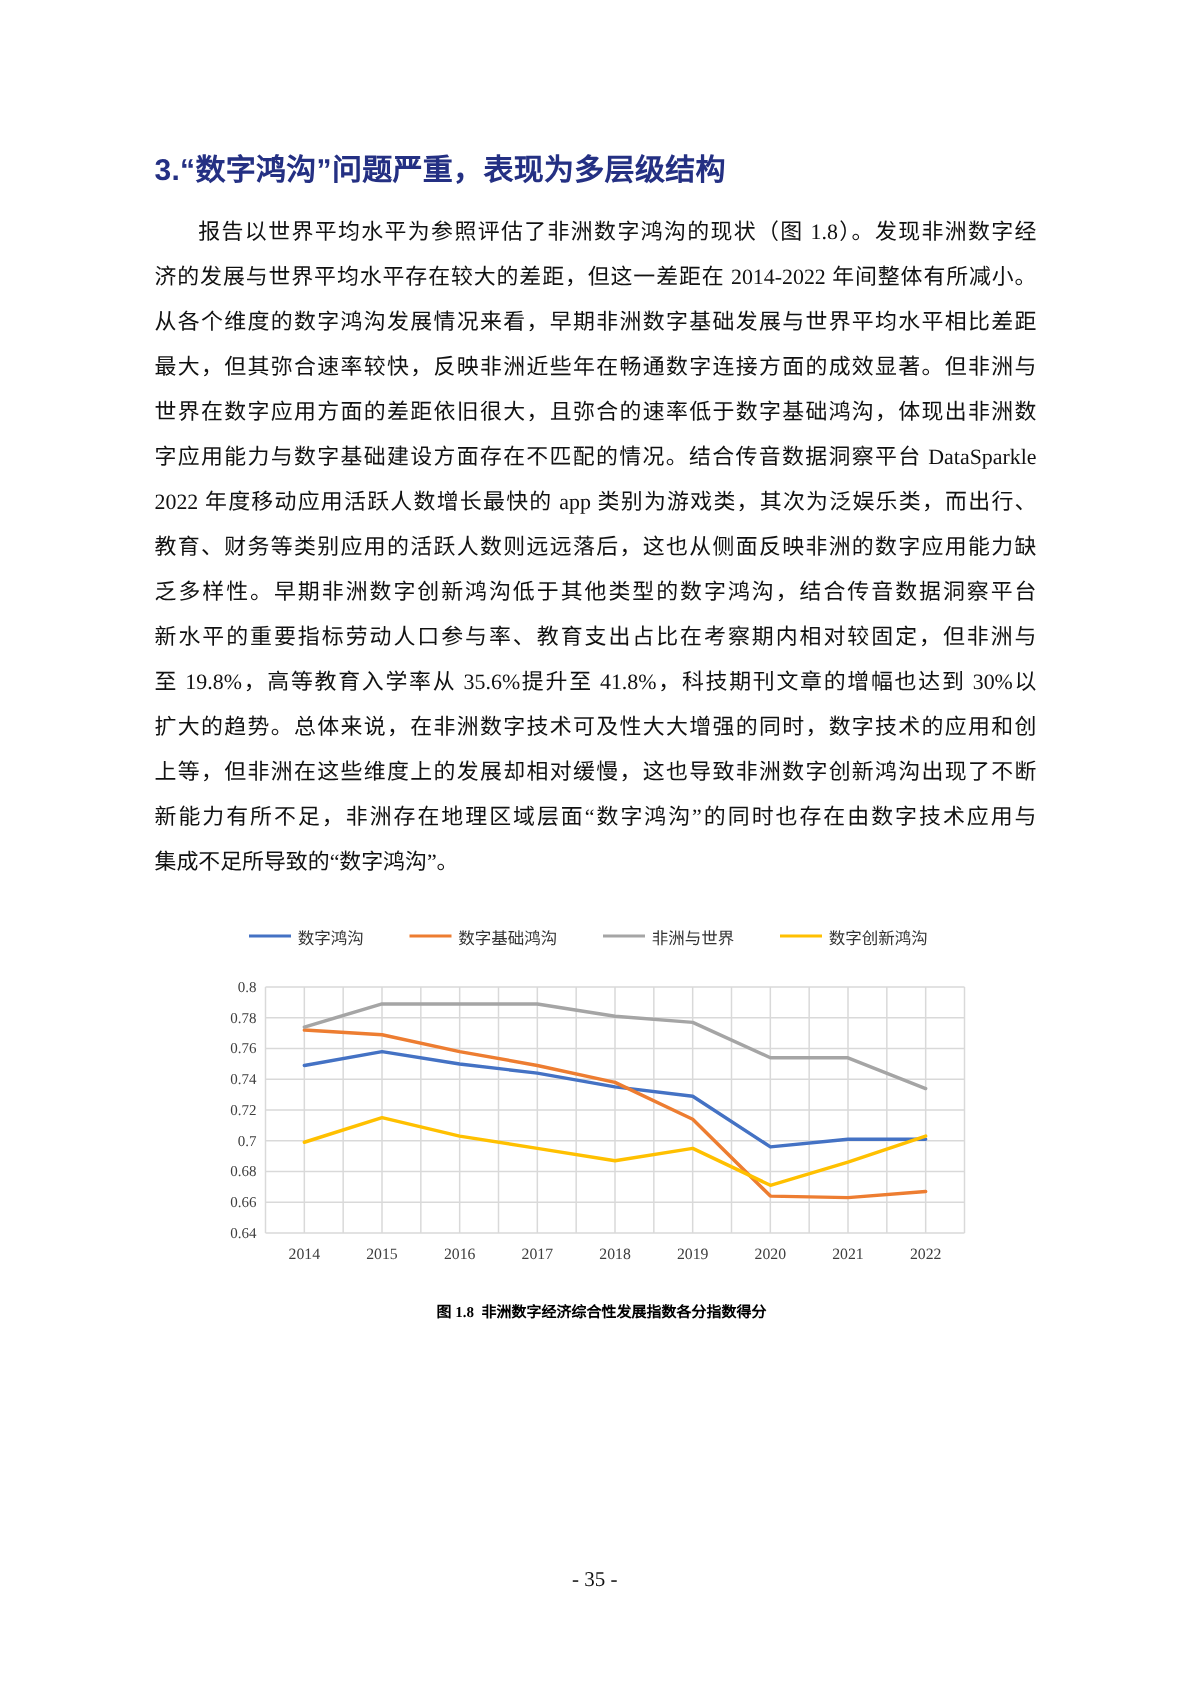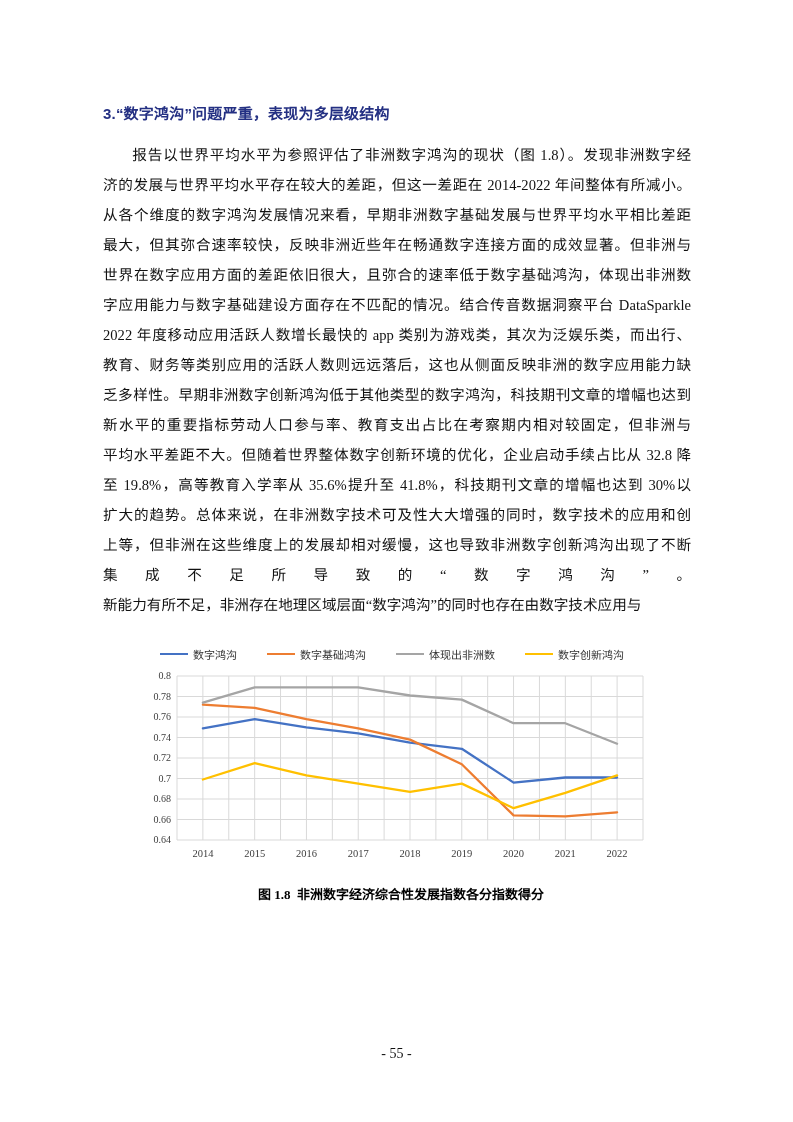--- a/index.html
+++ b/index.html
@@ -15,21 +15,21 @@
   .content {
     position: absolute;
     left: 103px;
     top: 104px;
     width: 588px;
   }
   .heading {
     margin: 0;
     font-family: "Liberation Sans", sans-serif;
     font-weight: bold;
-    font-size: 15px;
+    font-size: 20px;
     line-height: 20px;
     color: #243083;
     letter-spacing: 0.2px;
   }
   .paragraph { margin-top: 16px; font-family: Liberation Serif, serif; }
   .paragraph .pline {
     font-size: 14.6px;
     line-height: 30px;
     text-align: justify;
     text-align-last: justify;
@@ -39,33 +39,33 @@
   .paragraph .pline:last-child { text-align-last: left; white-space: normal; }
   .figure {
     margin: 26px 0 0 28px;
     width: 522px;
   }
   .legend {
     display: flex;
     justify-content: center;
     align-items: center;
     gap: 30px;
-    margin-bottom: 8px;
+    margin-bottom: 20px;
     font-size: 11px;
     color: #333333;
     font-family: Liberation Sans, sans-serif;
   }
   .legend .legend-item { display: flex; align-items: center; gap: 5px; }
   .legend .swatch { width: 28px; height: 0; border-top-width: 2.4px; border-top-style: solid; }
   .chart-svg { display: block; }
   .figcaption {
     margin-top: 14px;
     text-align: center;
     font-weight: bold;
-    font-size: 13px;
+    font-size: 10px;
     color: #000000;
     white-space: pre-wrap;
     width: 560px;
     margin-left: -10px;
   }
   .page-number {
     position: absolute;
     left: 0;
     top: 1046px;
     width: 100%;
@@ -84,43 +84,42 @@
 
     <div class="paragraph" id="paragraph">
         <div class="pline">报告以世界平均水平为参照评估了非洲数字鸿沟的现状（图 1.8）。发现非洲数字经</div>
         <div class="pline">济的发展与世界平均水平存在较大的差距，但这一差距在 2014-2022 年间整体有所减小。</div>
         <div class="pline">从各个维度的数字鸿沟发展情况来看，早期非洲数字基础发展与世界平均水平相比差距</div>
         <div class="pline">最大，但其弥合速率较快，反映非洲近些年在畅通数字连接方面的成效显著。但非洲与</div>
         <div class="pline">世界在数字应用方面的差距依旧很大，且弥合的速率低于数字基础鸿沟，体现出非洲数</div>
         <div class="pline">字应用能力与数字基础建设方面存在不匹配的情况。结合传音数据洞察平台 DataSparkle</div>
         <div class="pline">2022 年度移动应用活跃人数增长最快的 app 类别为游戏类，其次为泛娱乐类，而出行、</div>
         <div class="pline">教育、财务等类别应用的活跃人数则远远落后，这也从侧面反映非洲的数字应用能力缺</div>
-        <div class="pline">乏多样性。早期非洲数字创新鸿沟低于其他类型的数字鸿沟，科技期刊文章的增幅也达到</div>
+        <div class="pline">乏多样性。早期非洲数字创新鸿沟低于其他类型的数字鸿沟，结合传音数据洞察平台</div>
         <div class="pline">新水平的重要指标劳动人口参与率、教育支出占比在考察期内相对较固定，但非洲与</div>
-        <div class="pline">平均水平差距不大。但随着世界整体数字创新环境的优化，企业启动手续占比从 32.8 降</div>
         <div class="pline">至 19.8%，高等教育入学率从 35.6%提升至 41.8%，科技期刊文章的增幅也达到 30%以</div>
         <div class="pline">扩大的趋势。总体来说，在非洲数字技术可及性大大增强的同时，数字技术的应用和创</div>
         <div class="pline">上等，但非洲在这些维度上的发展却相对缓慢，这也导致非洲数字创新鸿沟出现了不断</div>
+        <div class="pline">新能力有所不足，非洲存在地理区域层面“数字鸿沟”的同时也存在由数字技术应用与</div>
         <div class="pline">集成不足所导致的“数字鸿沟”。</div>
-        <div class="pline">新能力有所不足，非洲存在地理区域层面“数字鸿沟”的同时也存在由数字技术应用与</div>
       </div>
 
     <figure class="figure" style="margin-top:26px">
       <div class="legend" id="legend">
           <span class="legend-item">
             <span class="swatch" style="border-top-color: rgb(68, 114, 196);"></span>
             <span>数字鸿沟</span>
           </span>
           <span class="legend-item">
             <span class="swatch" style="border-top-color: rgb(237, 125, 49);"></span>
             <span>数字基础鸿沟</span>
           </span>
           <span class="legend-item">
             <span class="swatch" style="border-top-color: rgb(165, 165, 165);"></span>
-            <span>体现出非洲数</span>
+            <span>非洲与世界</span>
           </span>
           <span class="legend-item">
             <span class="swatch" style="border-top-color: rgb(255, 192, 0);"></span>
             <span>数字创新鸿沟</span>
           </span>
         </div>
       <svg id="chart" class="chart-svg" width="522" height="200" viewBox="0 0 522 200">
           <line x1="46" y1="6" x2="46" y2="170" stroke="#D9D9D9" stroke-width="1"></line>
           <line x1="71.88888888888889" y1="6" x2="71.88888888888889" y2="170" stroke="#D9D9D9" stroke-width="1"></line>
           <line x1="97.77777777777777" y1="6" x2="97.77777777777777" y2="170" stroke="#D9D9D9" stroke-width="1"></line>
@@ -170,14 +169,14 @@
           <polyline points="71.9,58.3 123.7,49.1 175.4,57.3 227.2,63.4 279.0,72.6 330.8,78.8 382.6,112.6 434.3,107.5 486.1,107.5" fill="none" stroke="#4472C4" stroke-width="2.3" stroke-linejoin="round" stroke-linecap="round"></polyline>
           <polyline points="71.9,34.7 123.7,37.8 175.4,49.1 227.2,58.3 279.0,69.6 330.8,94.2 382.6,145.4 434.3,146.4 486.1,142.3" fill="none" stroke="#ED7D31" stroke-width="2.3" stroke-linejoin="round" stroke-linecap="round"></polyline>
           <polyline points="71.9,32.7 123.7,17.3 175.4,17.3 227.2,17.3 279.0,25.5 330.8,29.6 382.6,53.2 434.3,53.2 486.1,73.7" fill="none" stroke="#A5A5A5" stroke-width="2.3" stroke-linejoin="round" stroke-linecap="round"></polyline>
           <polyline points="71.9,109.5 123.7,93.1 175.4,105.4 227.2,113.6 279.0,121.8 330.8,113.6 382.6,138.2 434.3,122.8 486.1,105.4" fill="none" stroke="#FFC000" stroke-width="2.3" stroke-linejoin="round" stroke-linecap="round"></polyline>
         </svg>
       <figcaption class="figcaption">图 1.8  非洲数字经济综合性发展指数各分指数得分</figcaption>
     </figure>
 
   </div>
 
-  <div class="page-number">- 55 -</div>
+  <div class="page-number">- 35 -</div>
 </div>
 
 </body></html>

